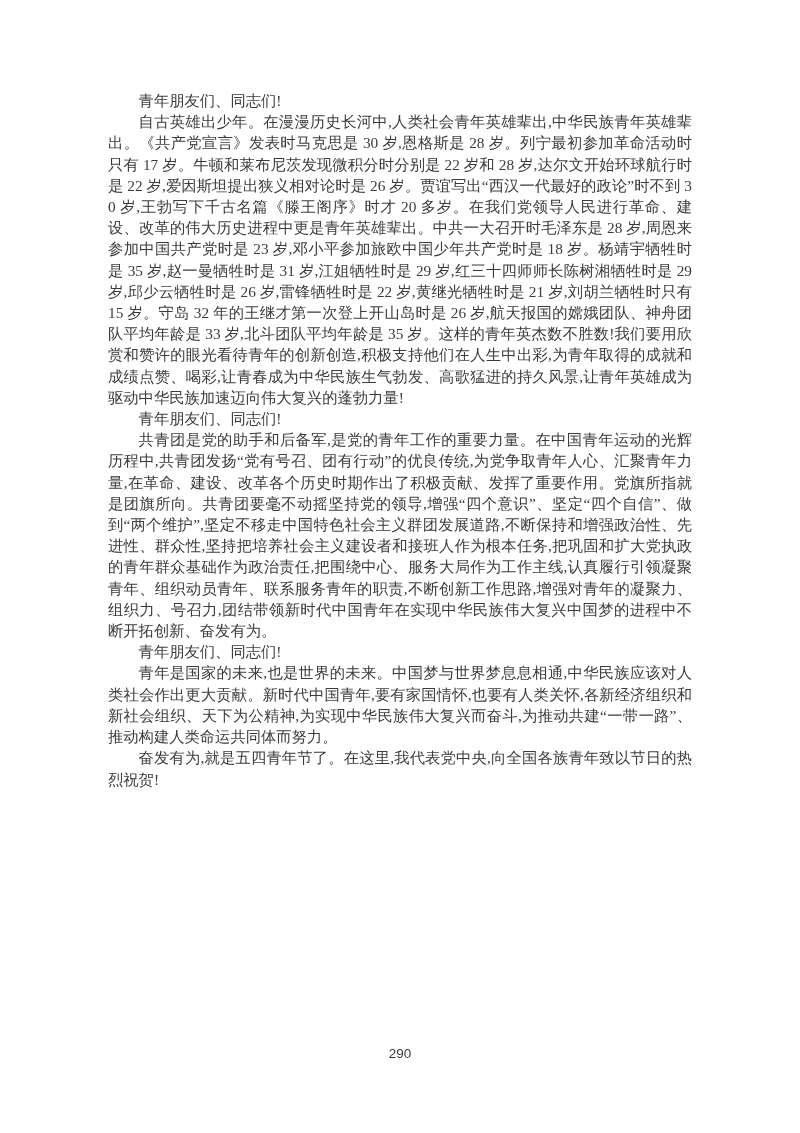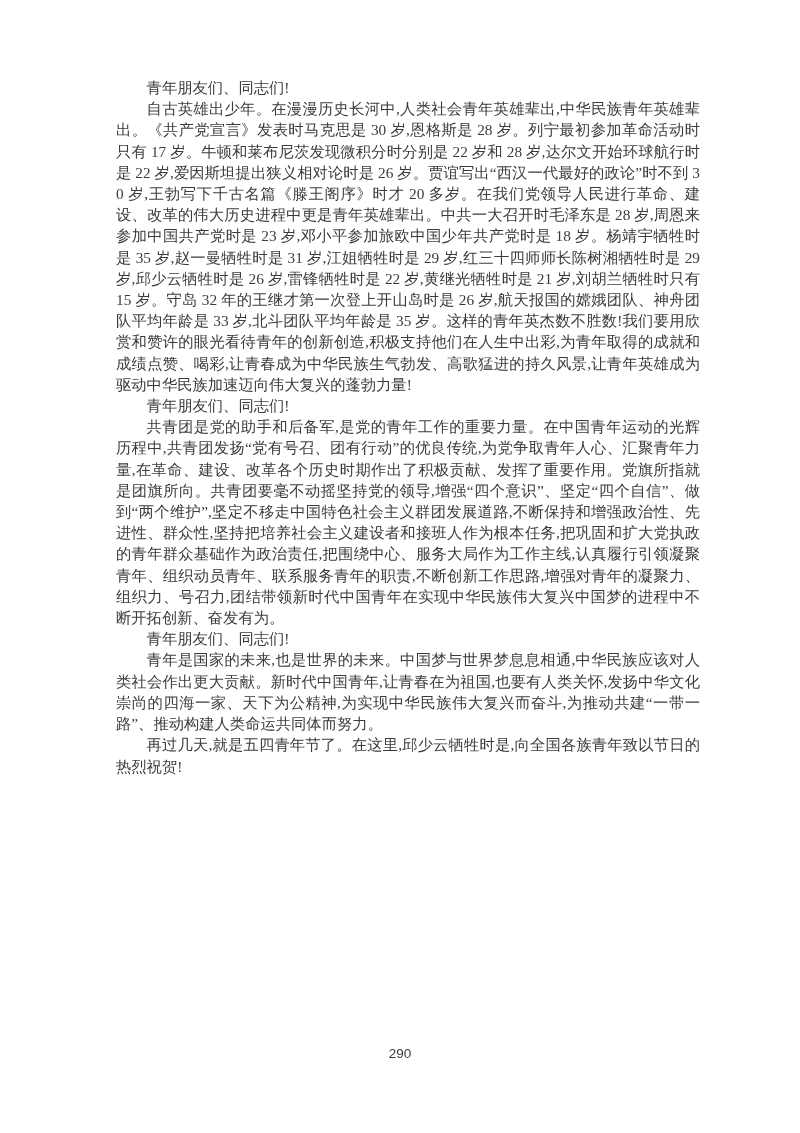--- a/index.html
+++ b/index.html
@@ -14,23 +14,22 @@
     position: relative;
     width: 800px;
     height: 1133px;
     background: #ffffff;
     box-sizing: border-box;
     font-family: "Liberation Serif", "DejaVu Serif", serif;
   }
   .text-block {
     position: absolute;
     left: 108px;
-    top: 77px;
+    top: 90px;
     width: 584px;
-    margin-left: 8px;
   }
   .para {
     margin: 0;
     font-size: 15.3px;
     line-height: 21.2px;
     color: #3b3b3b;
     text-align: justify;
     text-justify: inter-ideograph;
     text-indent: 2em;
     word-break: break-all;
@@ -49,17 +48,17 @@
 </head>
 <body>
 
 <div class="page">
   <div class="text-block">
     <p class="para">青年朋友们、同志们!</p>
     <p class="para">自古英雄出少年。在漫漫历史长河中,人类社会青年英雄辈出,中华民族青年英雄辈出。《共产党宣言》发表时马克思是 30 岁,恩格斯是 28 岁。列宁最初参加革命活动时只有 17 岁。牛顿和莱布尼茨发现微积分时分别是 22 岁和 28 岁,达尔文开始环球航行时是 22 岁,爱因斯坦提出狭义相对论时是 26 岁。贾谊写出“西汉一代最好的政论”时不到 30 岁,王勃写下千古名篇《滕王阁序》时才 20 多岁。在我们党领导人民进行革命、建设、改革的伟大历史进程中更是青年英雄辈出。中共一大召开时毛泽东是 28 岁,周恩来参加中国共产党时是 23 岁,邓小平参加旅欧中国少年共产党时是 18 岁。杨靖宇牺牲时是 35 岁,赵一曼牺牲时是 31 岁,江姐牺牲时是 29 岁,红三十四师师长陈树湘牺牲时是 29 岁,邱少云牺牲时是 26 岁,雷锋牺牲时是 22 岁,黄继光牺牲时是 21 岁,刘胡兰牺牲时只有 15 岁。守岛 32 年的王继才第一次登上开山岛时是 26 岁,航天报国的嫦娥团队、神舟团队平均年龄是 33 岁,北斗团队平均年龄是 35 岁。这样的青年英杰数不胜数!我们要用欣赏和赞许的眼光看待青年的创新创造,积极支持他们在人生中出彩,为青年取得的成就和成绩点赞、喝彩,让青春成为中华民族生气勃发、高歌猛进的持久风景,让青年英雄成为驱动中华民族加速迈向伟大复兴的蓬勃力量!</p>
     <p class="para">青年朋友们、同志们!</p>
     <p class="para">共青团是党的助手和后备军,是党的青年工作的重要力量。在中国青年运动的光辉历程中,共青团发扬“党有号召、团有行动”的优良传统,为党争取青年人心、汇聚青年力量,在革命、建设、改革各个历史时期作出了积极贡献、发挥了重要作用。党旗所指就是团旗所向。共青团要毫不动摇坚持党的领导,增强“四个意识”、坚定“四个自信”、做到“两个维护”,坚定不移走中国特色社会主义群团发展道路,不断保持和增强政治性、先进性、群众性,坚持把培养社会主义建设者和接班人作为根本任务,把巩固和扩大党执政的青年群众基础作为政治责任,把围绕中心、服务大局作为工作主线,认真履行引领凝聚青年、组织动员青年、联系服务青年的职责,不断创新工作思路,增强对青年的凝聚力、组织力、号召力,团结带领新时代中国青年在实现中华民族伟大复兴中国梦的进程中不断开拓创新、奋发有为。</p>
     <p class="para">青年朋友们、同志们!</p>
-    <p class="para">青年是国家的未来,也是世界的未来。中国梦与世界梦息息相通,中华民族应该对人类社会作出更大贡献。新时代中国青年,让青春在为祖国,也要有人类关怀,发扬中华文化崇尚的四海一家、天下为公精神,为实现中华民族伟大复兴而奋斗,为推动共建“一带一路”、推动构建人类命运共同体而努力。</p>
-    <p class="para">再过几天,就是五四青年节了。在这里,邱少云牺牲时是,向全国各族青年致以节日的热烈祝贺!</p>
+    <p class="para">青年是国家的未来,也是世界的未来。中国梦与世界梦息息相通,中华民族应该对人类社会作出更大贡献。新时代中国青年,要有家国情怀,也要有人类关怀,各新经济组织和新社会组织、天下为公精神,为实现中华民族伟大复兴而奋斗,为推动共建“一带一路”、推动构建人类命运共同体而努力。</p>
+    <p class="para">奋发有为,就是五四青年节了。在这里,我代表党中央,向全国各族青年致以节日的热烈祝贺!</p>
   </div>
   <div class="page-number">290</div>
 </div>
 
 </body></html>

